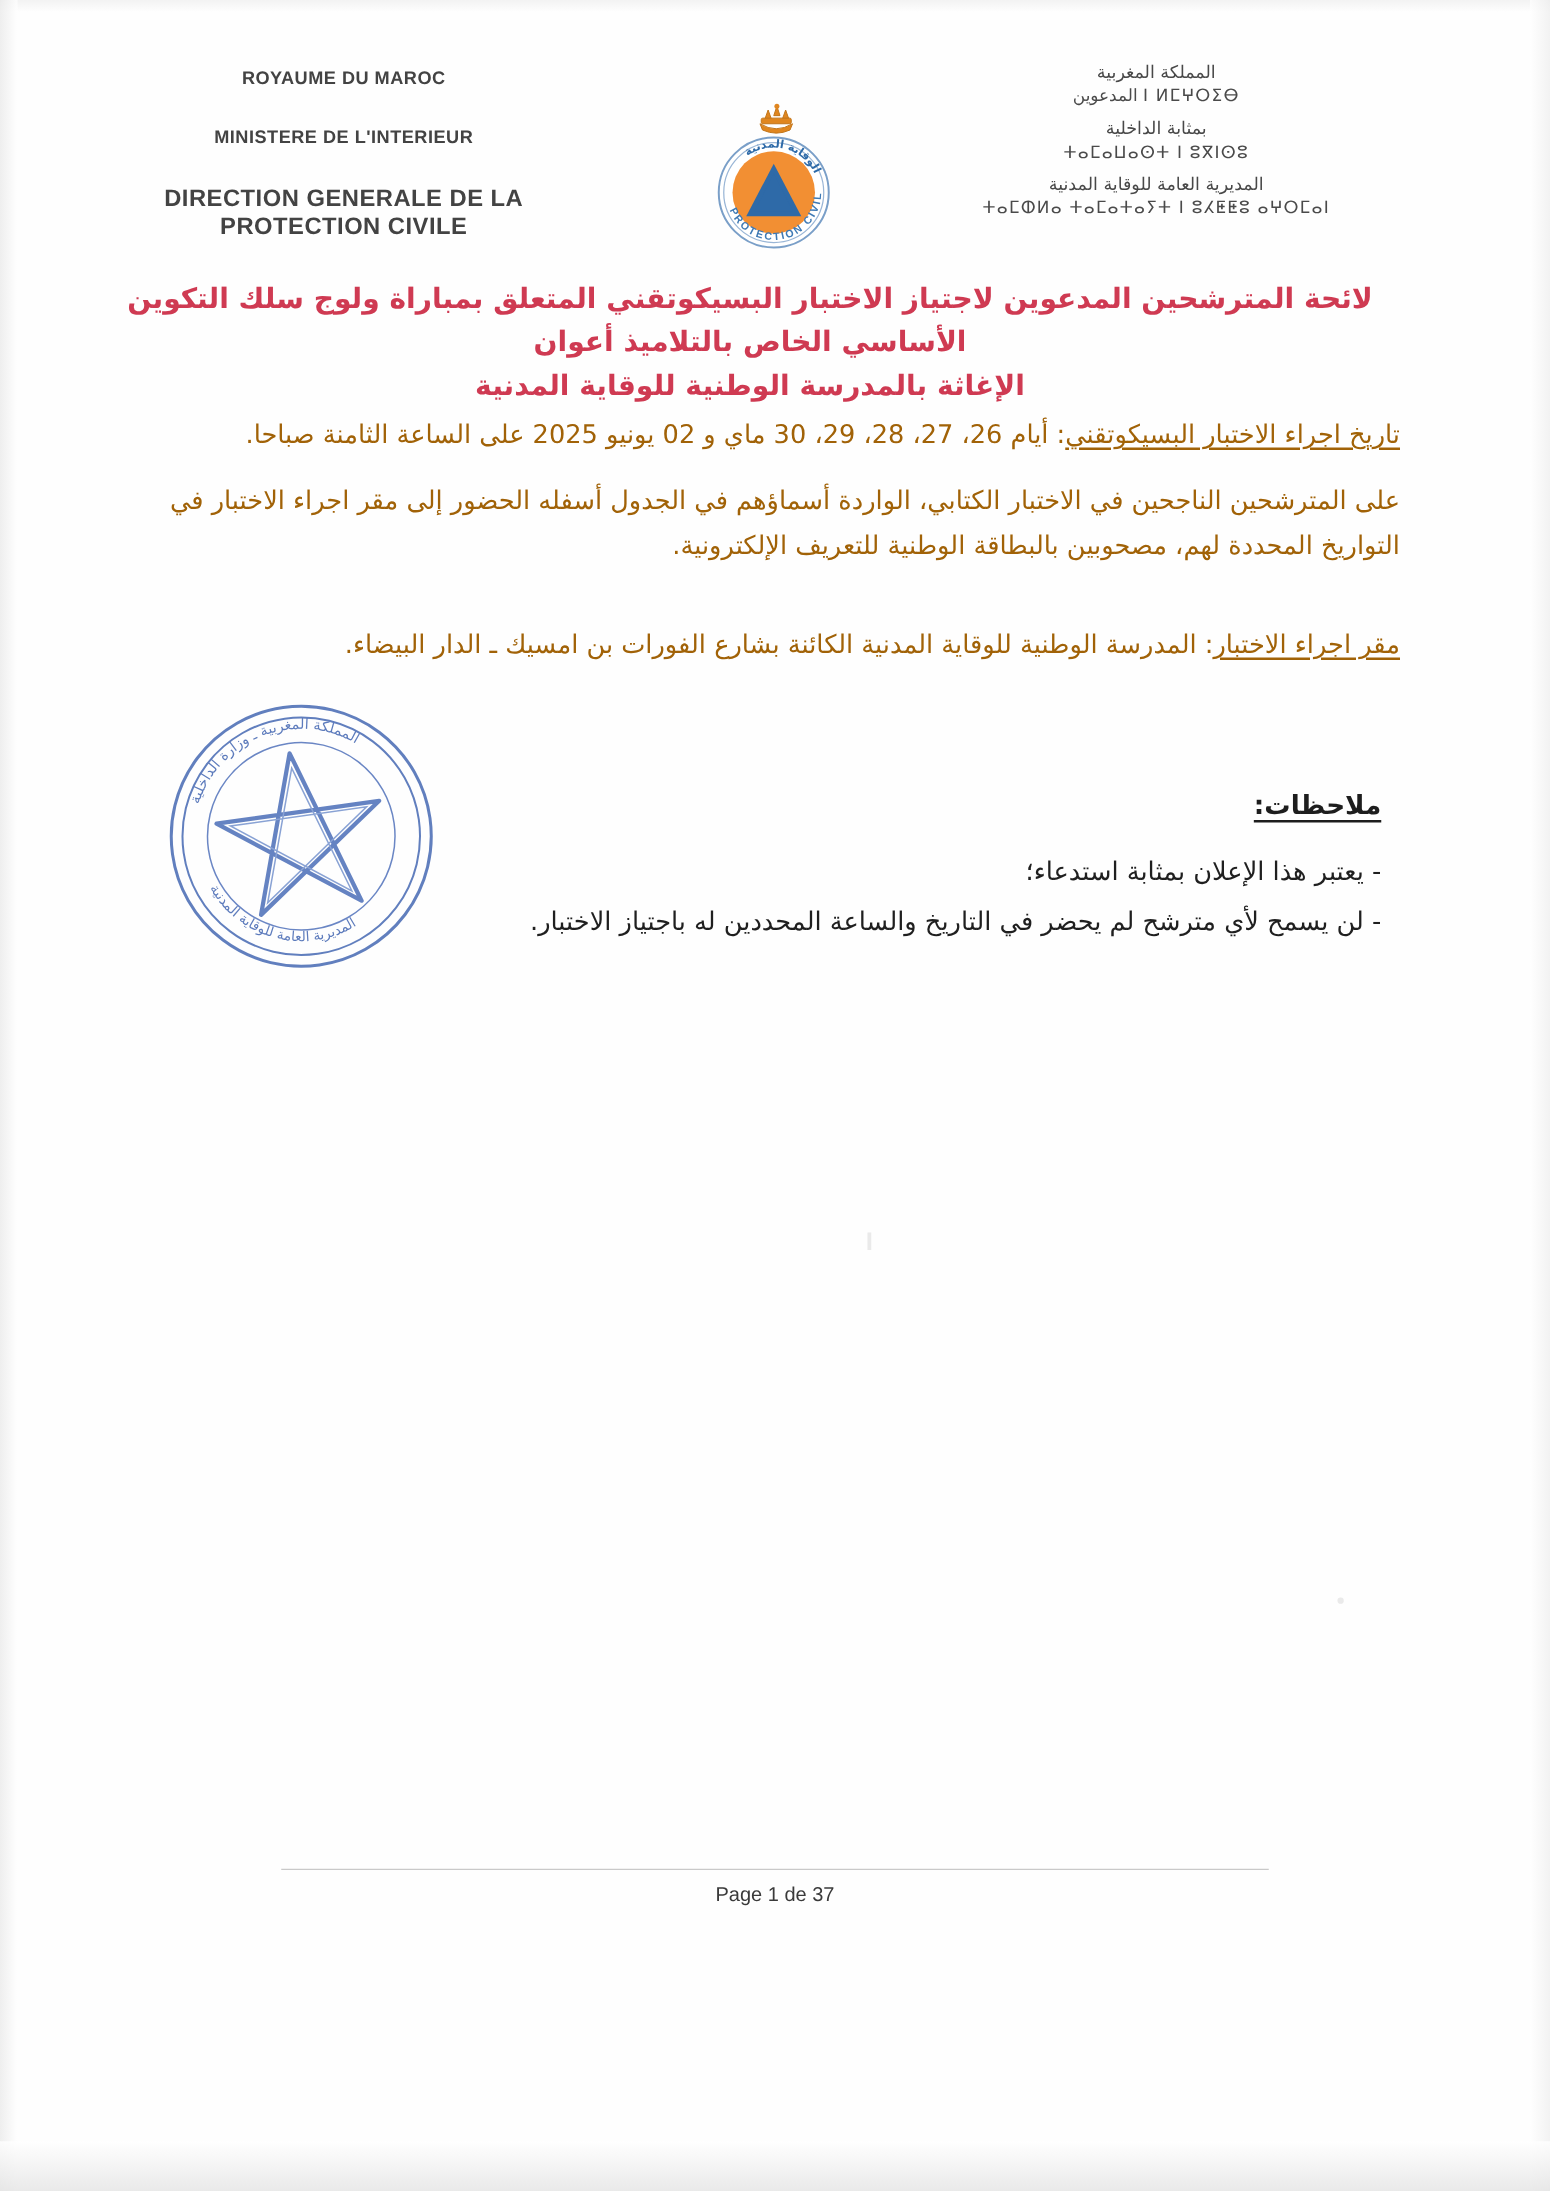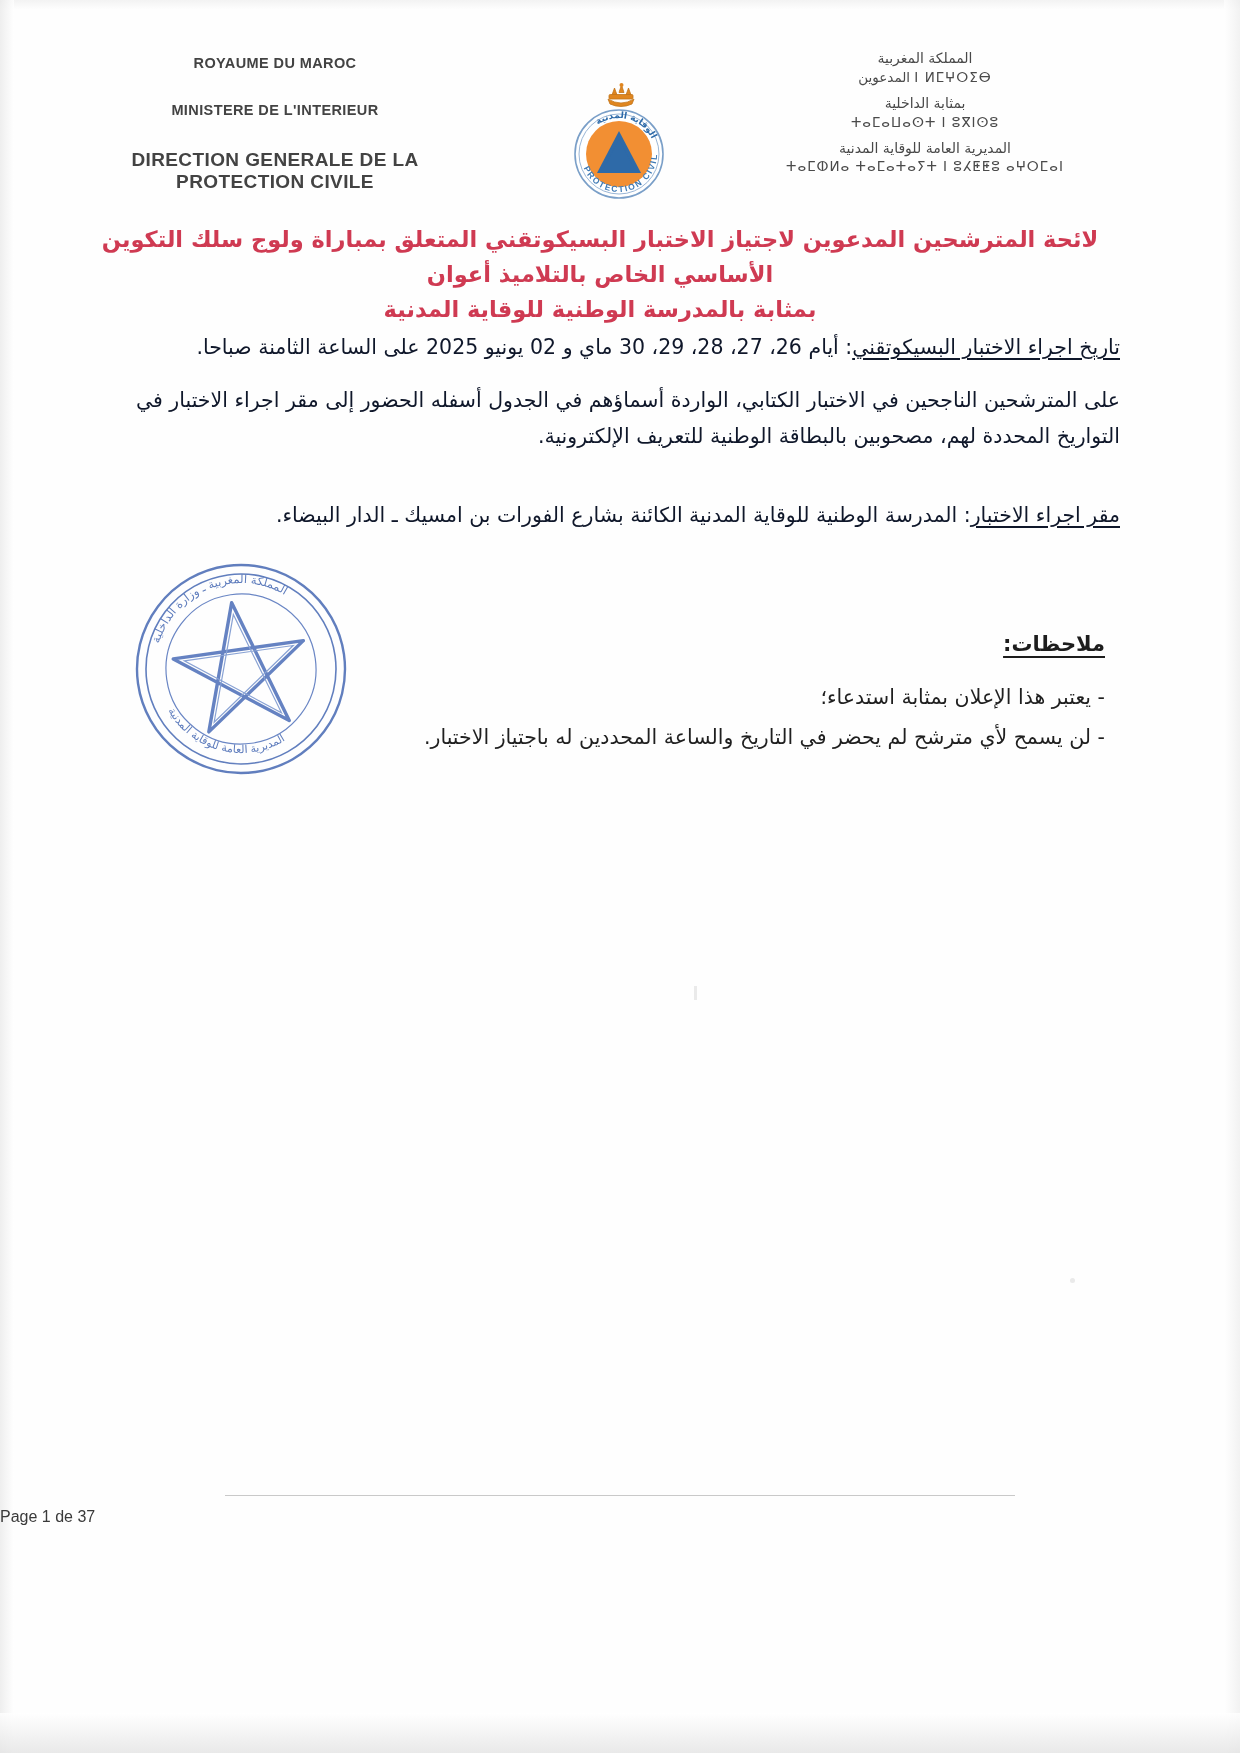--- a/index.html
+++ b/index.html
@@ -115,21 +115,21 @@
     left:120px; top:330px;
     width:1000px;
     direction:rtl;
     text-align:right;
     color:#1d1d1d;
   }
   .para{
     font-family:"DejaVu Sans", sans-serif;
     font-size:20.5px;
     line-height:1.72;
-    color:#0f172a;
+    color:#a16207;
     margin-bottom:26px;
   }
   .para.tight{ margin-bottom:18px; }
   .ul{ text-decoration:underline; text-underline-offset:4px; }
 
   
   .stamp{
     position:absolute;
     left:128px; top:556px;
     width:226px; height:226px;
@@ -157,20 +157,21 @@
     font-size:20.5px;
     line-height:1.95;
     color:#1f1f1f;
   }
 
   
   .footer{
     position:absolute;
     left:0; top:1495px;
     width:1240px;
+    text-align:center;
   }
   .footer .fline{
     display:block;
     margin:0 auto 12px auto;
     width:790px;
     height:1px;
     background:#c9c9c9;
   }
   .footer .ftxt{
     font-family:"Liberation Sans", sans-serif;
@@ -245,21 +246,21 @@
       </div>
       <div class="grp">
         <div class="ar">المديرية العامة للوقاية المدنية</div>
         <div class="tif">ⵜⴰⵎⵀⵍⴰ ⵜⴰⵎⴰⵜⴰⵢⵜ ⵏ ⵓⵃⵟⵟⵓ ⴰⵖⵔⵎⴰⵏ</div>
       </div>
     </div>
   </div>
 
   <div class="title-block">
     <div class="tline">لائحة المترشحين المدعوين لاجتياز الاختبار البسيكوتقني المتعلق بمباراة ولوج سلك التكوين الأساسي الخاص بالتلاميذ أعوان</div>
-    <div class="tline">بمثابة بالمدرسة الوطنية للوقاية المدنية</div>
+    <div class="tline">الإغاثة بالمدرسة الوطنية للوقاية المدنية</div>
   </div>
 
   <div class="body-block">
 
     <div class="para tight">
       <span class="ul">تاريخ اجراء الاختبار البسيكوتقني</span><span>: أيام 26، 27، 28، 29، 30 ماي و 02 يونيو 2025 على الساعة الثامنة صباحا.</span>
     </div>
 
     <div class="para">على المترشحين الناجحين في الاختبار الكتابي، الواردة أسماؤهم في الجدول أسفله الحضور إلى مقر اجراء الاختبار في التواريخ المحددة لهم، مصحوبين بالبطاقة الوطنية للتعريف الإلكترونية.</div>
 

